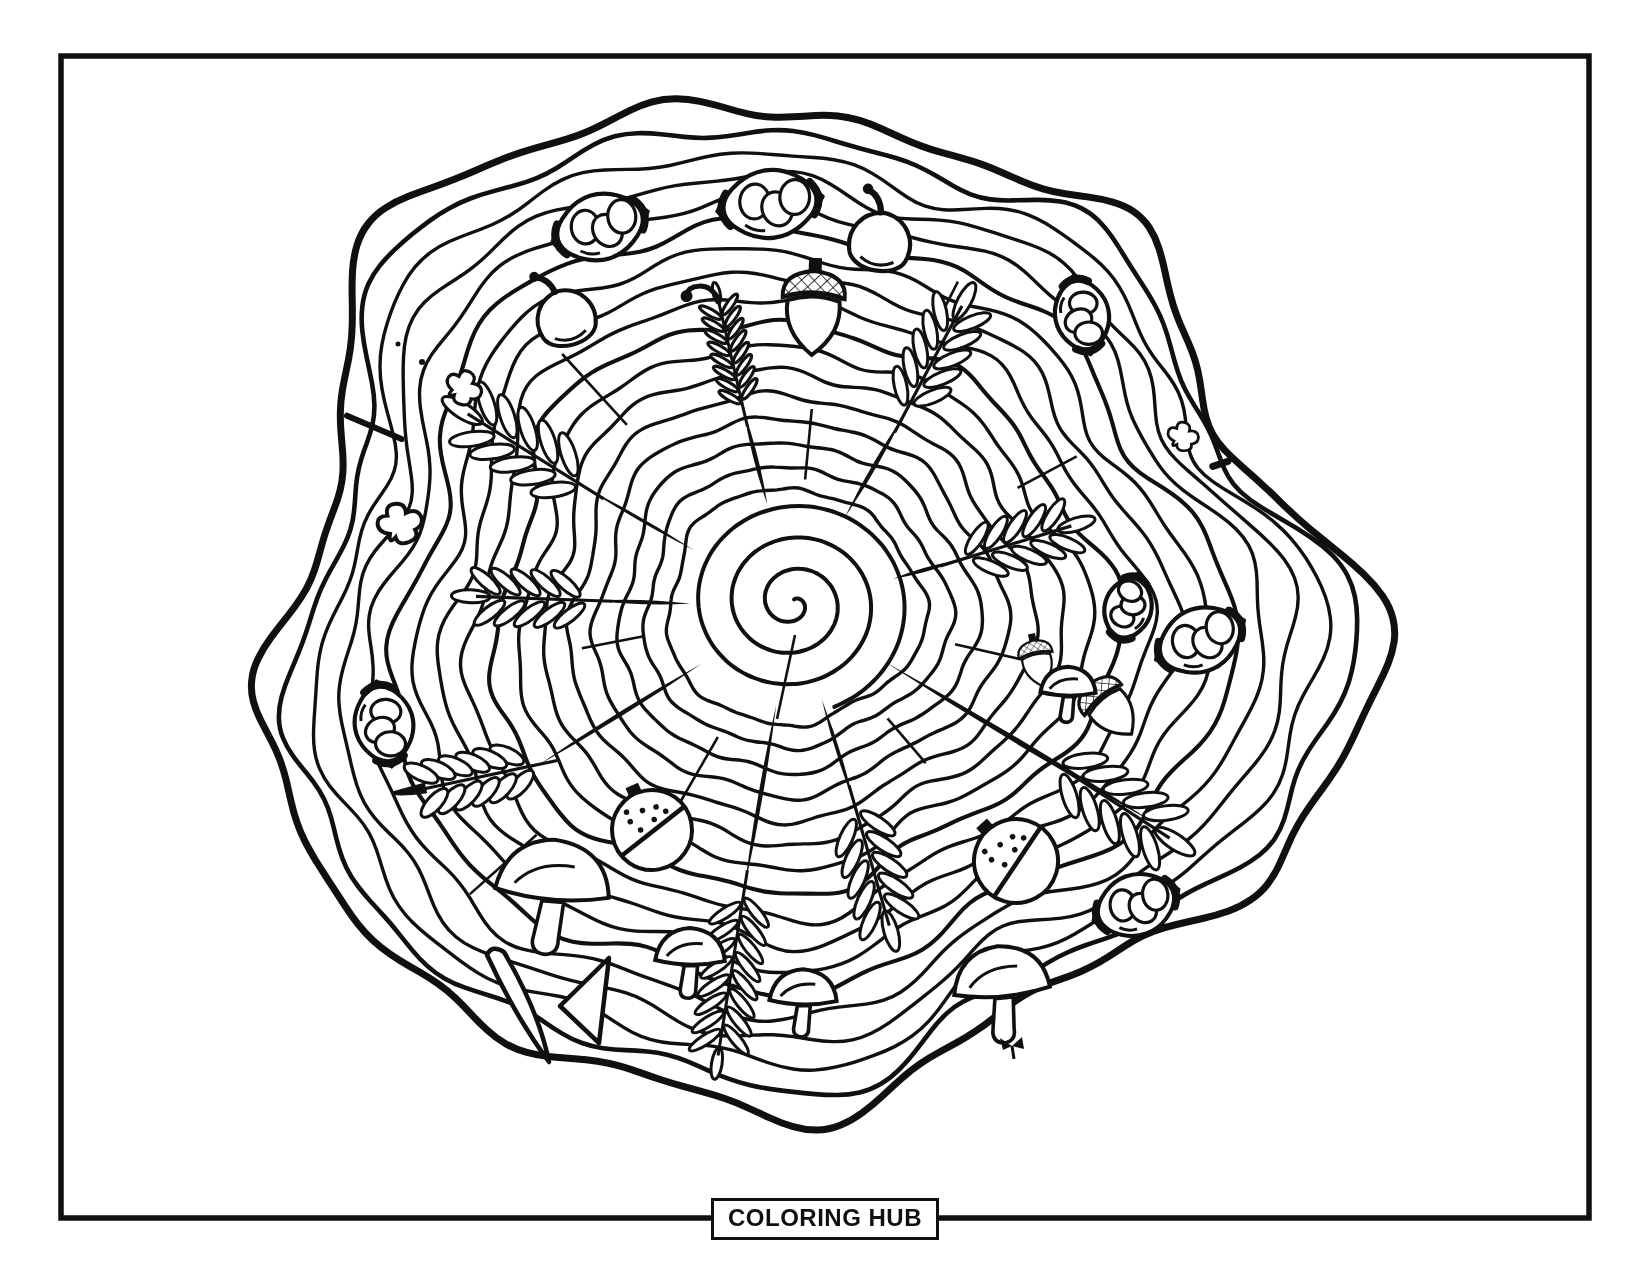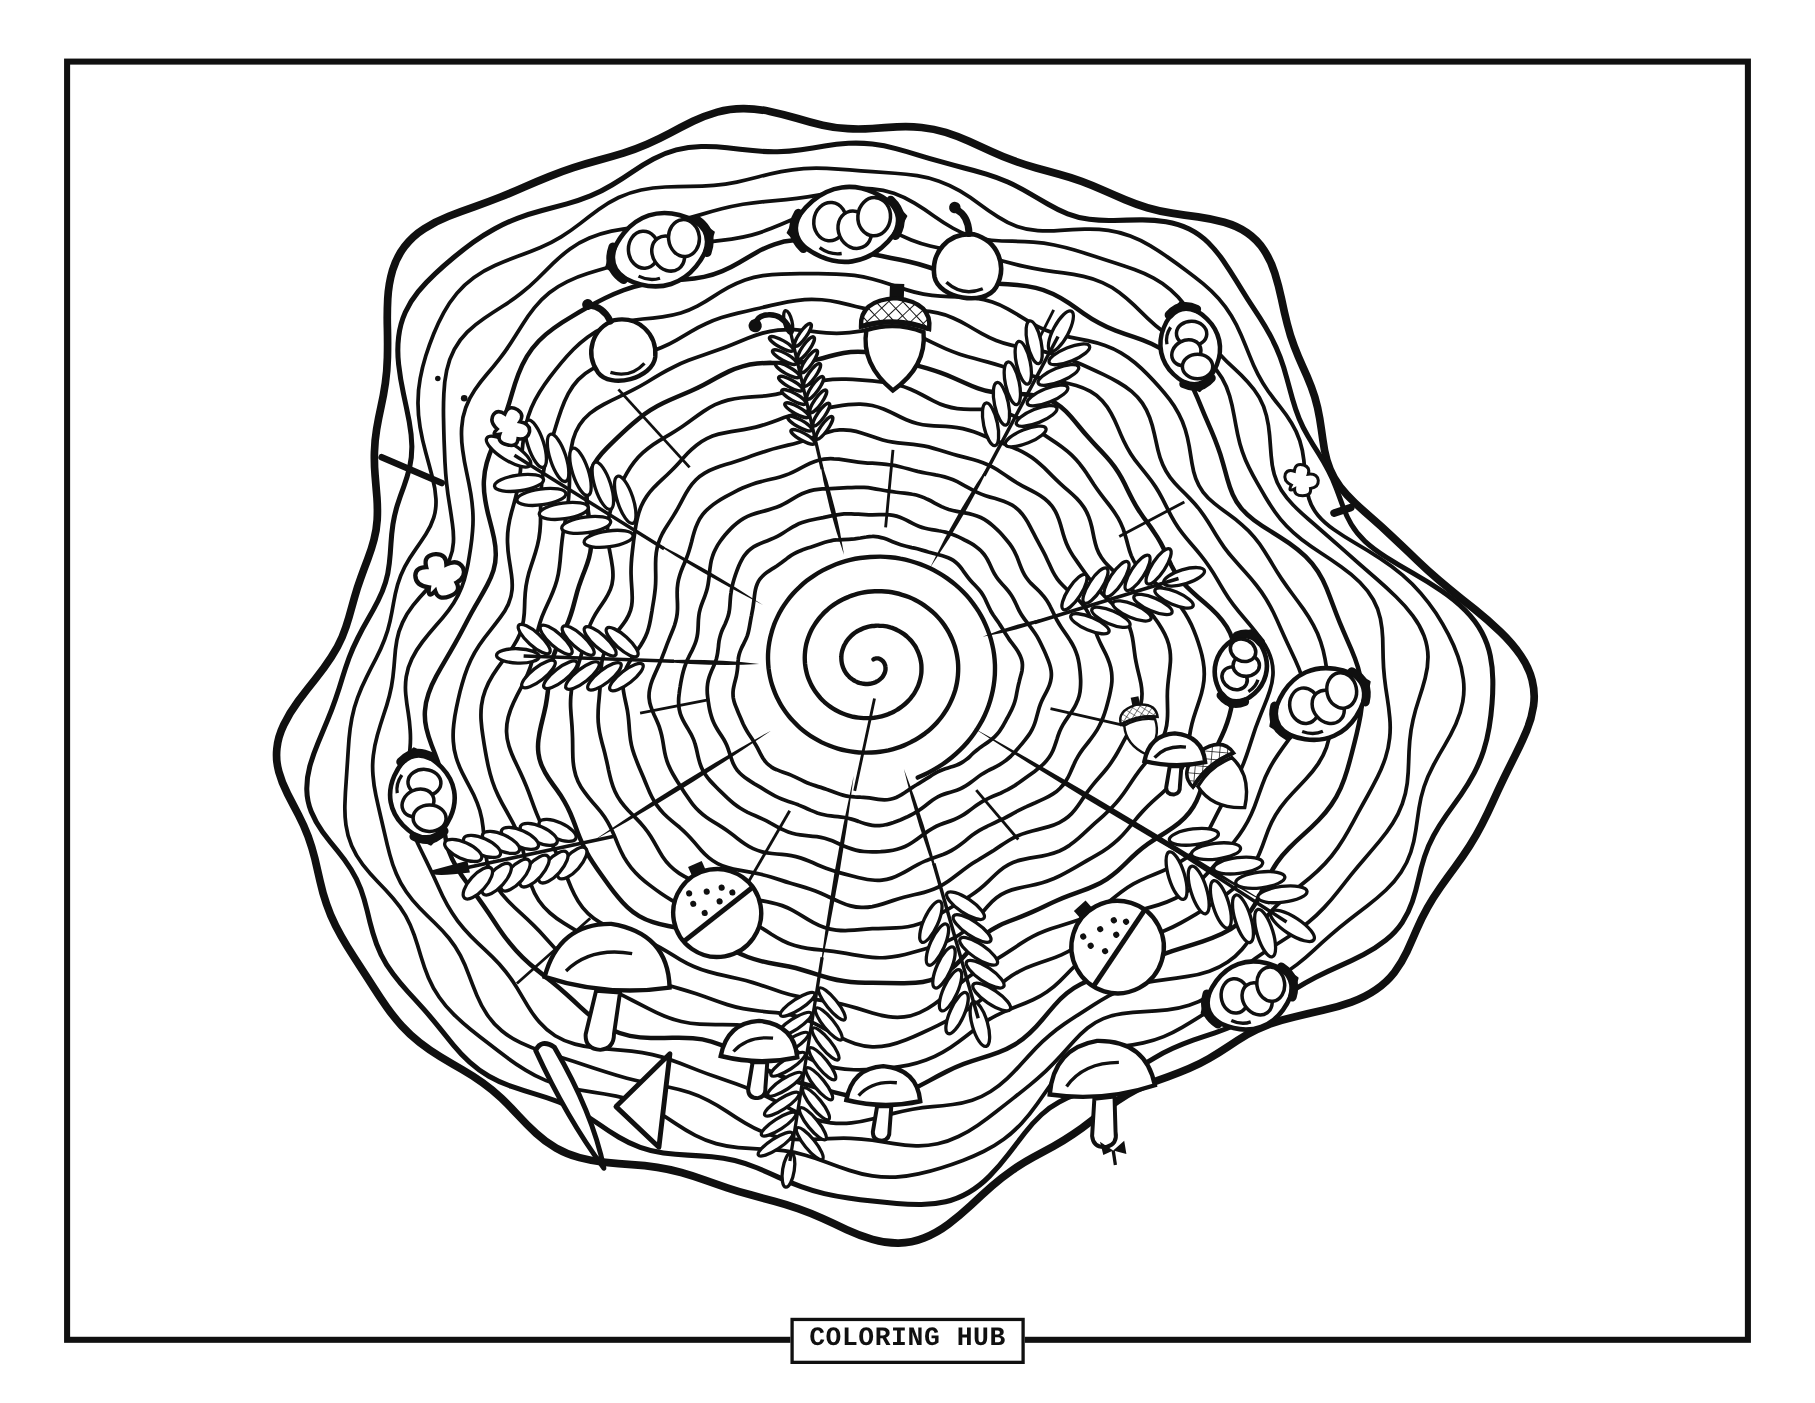--- a/index.html
+++ b/index.html
@@ -1,17 +1,17 @@
 <!DOCTYPE html>
 <html><head>
 <meta charset="utf-8">
 <style>
   html,body{margin:0;padding:0;background:#ffffff;}
   .page{position:relative;width:1650px;height:1275px;background:#ffffff;overflow:hidden;
-        font-family:Liberation Mono, monospace;text-align:center;}
+        font-family:Liberation Sans, sans-serif;text-align:center;}
   .art{position:absolute;left:0;top:0;}
   .footer-label{position:absolute;left:50%;top:1198px;transform:translateX(-50%);
         background:#ffffff;border:3px solid #101010;padding:3px 14px 5px;
         font-weight:700;font-size:24px;line-height:1.15;letter-spacing:0.5px;
         color:#101010;z-index:2;white-space:nowrap;}
 </style>
 </head>
 <body>
 
 <div class="page">

